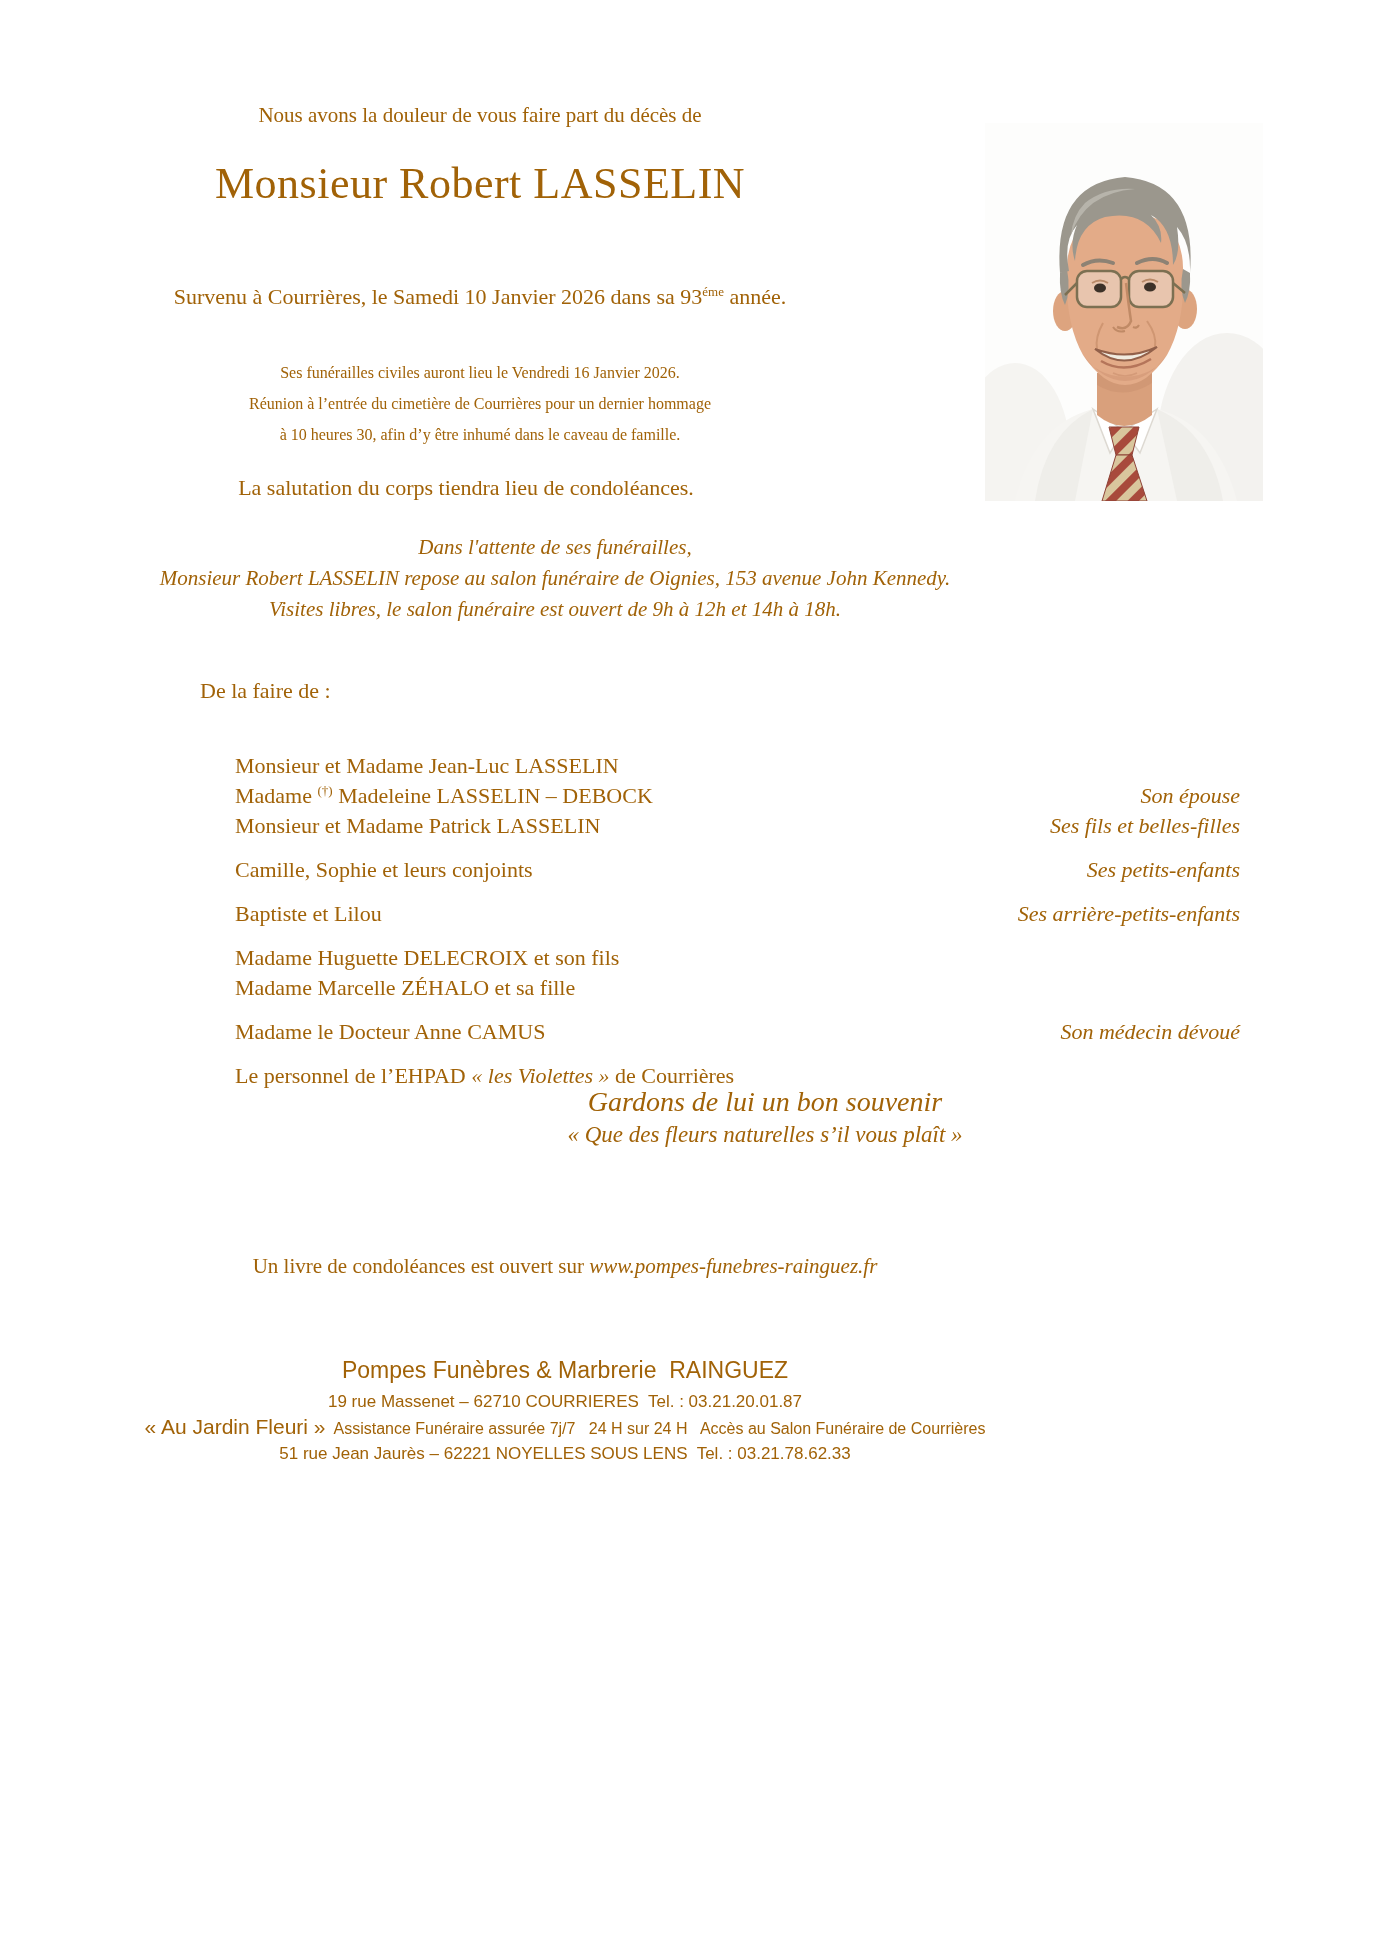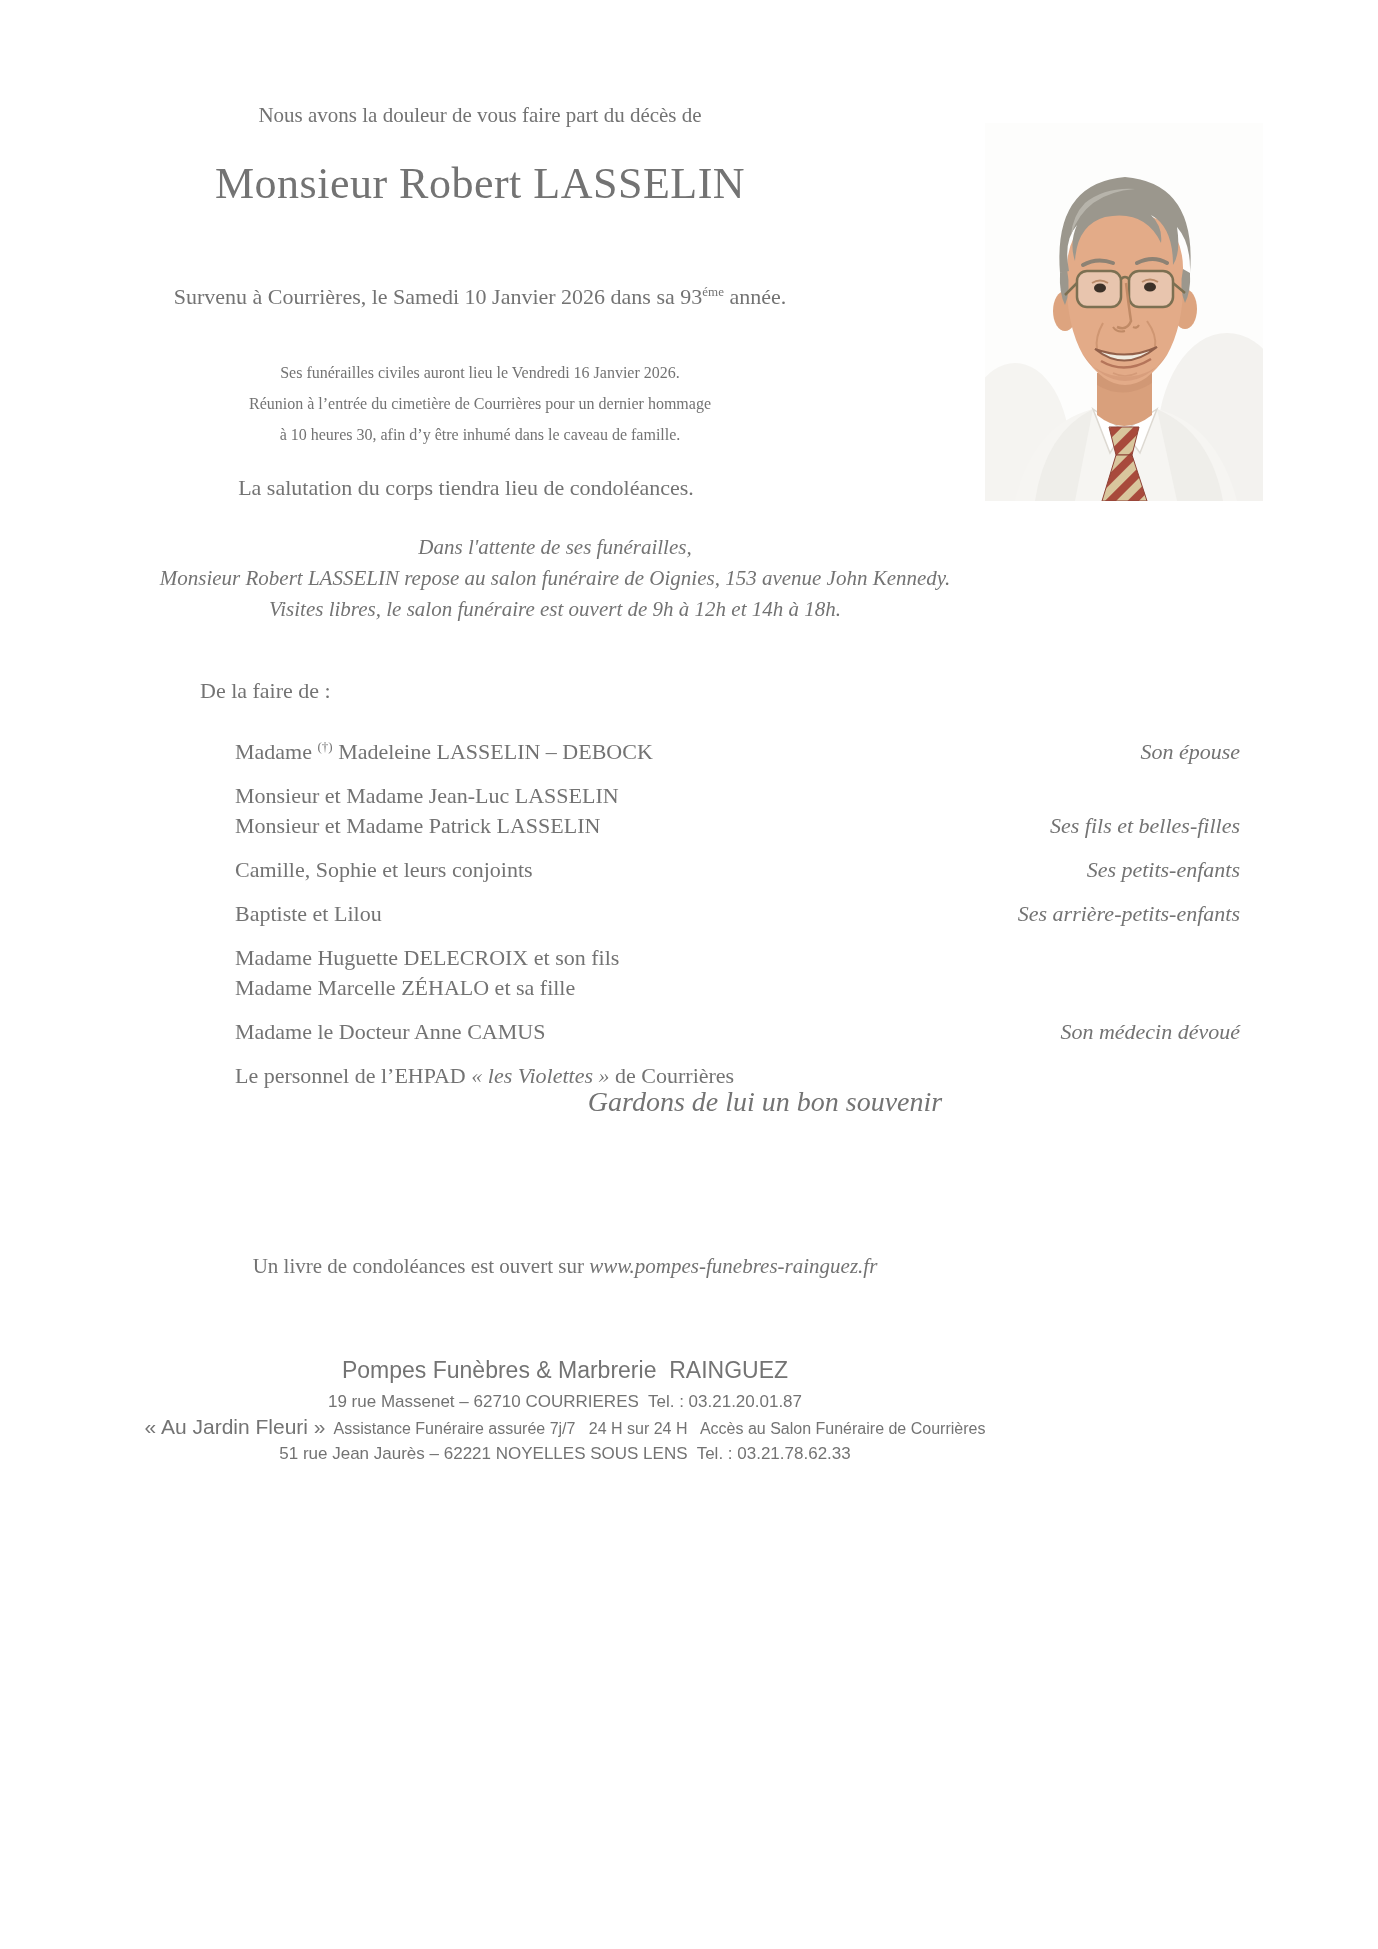--- a/index.html
+++ b/index.html
@@ -3,21 +3,21 @@
 <meta charset="utf-8">
 <style>
   * { margin: 0; padding: 0; box-sizing: border-box; }
   html, body { background: #888; }
   .page {
     position: relative;
     width: 1378px;
     height: 1949px;
     margin: 0 auto;
     background: #ffffff;
-    color: #737373;
+    color: #a16207;
     font-family: "Liberation Serif", serif;
     overflow: hidden;
   }
   .abs { position: absolute; }
   .center { text-align: center; }
   .intro-line {
     left: 130px; top: 103px; width: 700px;
     font-size: 21px;
   }
   .main-title {
@@ -171,29 +171,29 @@
   <div class="abs center repose-block">
     <div>Dans l'attente de ses funérailles,</div>
     <div>Monsieur Robert LASSELIN repose au salon funéraire de Oignies, 153 avenue John Kennedy.</div>
     <div>Visites libres, le salon funéraire est ouvert de 9h à 12h et 14h à 18h.</div>
   </div>
 
   <div class="abs from-label">De la faire de :</div>
 
   <div class="abs family-list">
 
+    <div class="family-row gap-lg">
+      <div>Monsieur et Madame Jean-Luc LASSELIN</div>
+      <div class="relation"></div>
+    </div>
+
     <div class="family-row">
       <div><span>Madame </span><sup class="fam-sup">(†)</sup><span> Madeleine LASSELIN – DEBOCK</span></div>
       <div class="relation">Son épouse</div>
     </div>
-
-    <div class="family-row gap-lg">
-      <div>Monsieur et Madame Jean-Luc LASSELIN</div>
-      <div class="relation"></div>
-    </div>
     <div class="family-row">
       <div>Monsieur et Madame Patrick LASSELIN</div>
       <div class="relation">Ses fils et belles-filles</div>
     </div>
 
     <div class="family-row gap-lg">
       <div>Camille, Sophie et leurs conjoints</div>
       <div class="relation">Ses petits-enfants</div>
     </div>
 
@@ -218,20 +218,21 @@
 
     <div class="family-row gap-lg">
       <div><span>Le personnel de l’EHPAD </span><span class="italic">« les Violettes »</span><span> de Courrières</span></div>
       <div class="relation"></div>
     </div>
 
   </div>
 
   <div class="abs center souvenir-block">
     <div class="souvenir-line1">Gardons de lui un bon souvenir</div>
+    <div class="souvenir-line2">« Que des fleurs naturelles s’il vous plaît »</div>
   </div>
 
   <div class="abs center condolence-line">
     <span>Un livre de condoléances est ouvert sur </span><span class="website">www.pompes-funebres-rainguez.fr</span>
   </div>
 
   <div class="abs center footer-block">
     <div class="footer-company">Pompes Funèbres &amp; Marbrerie&nbsp; RAINGUEZ</div>
     <div class="footer-addr">19 rue Massenet – 62710 COURRIERES&nbsp; Tel. : 03.21.20.01.87</div>
     <div class="footer-line3">

